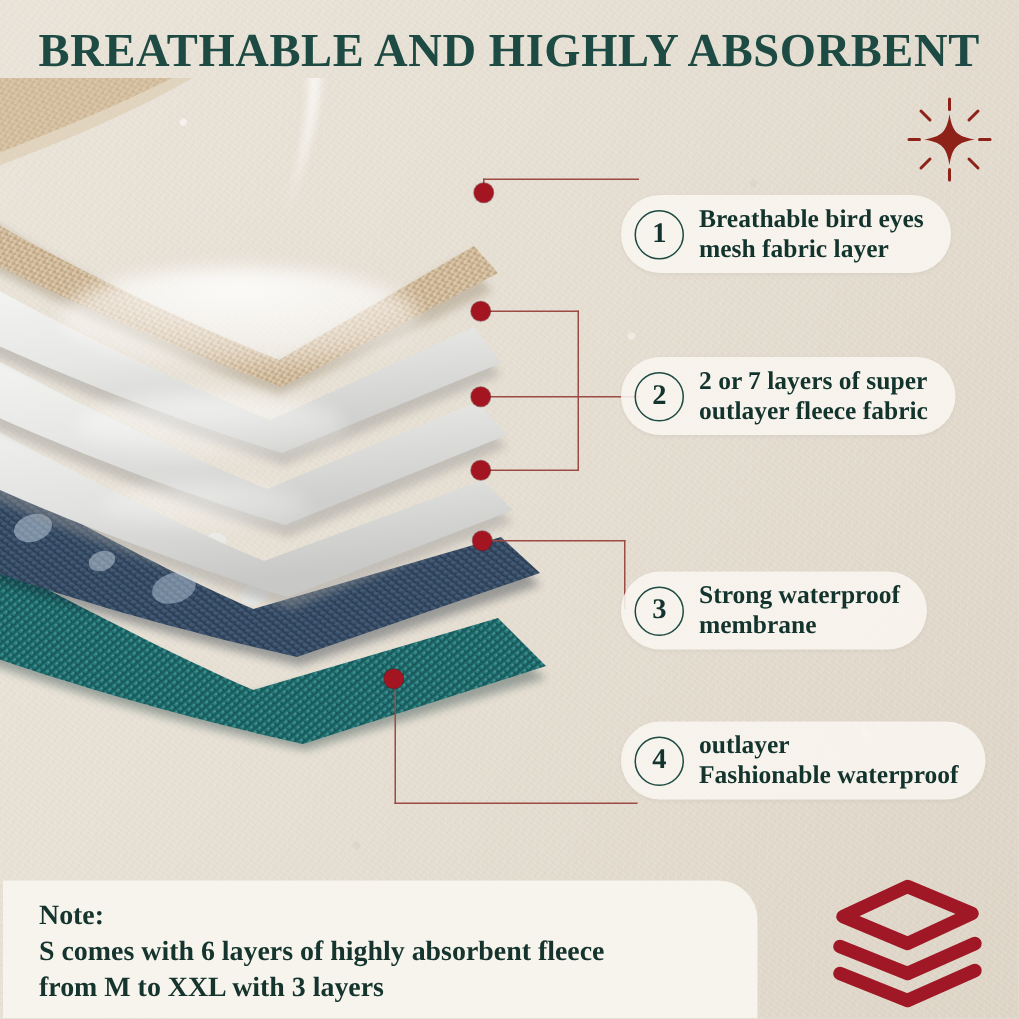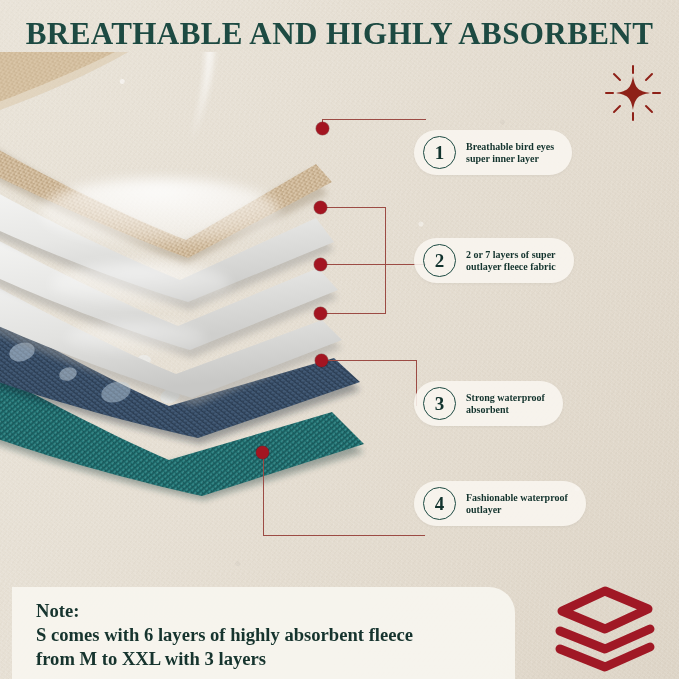--- a/index.html
+++ b/index.html
@@ -40,33 +40,33 @@
   
   .pill{position:absolute;display:flex;align-items:center;
     background:rgba(249,246,240,.88);
     border-radius:26px;padding:6px 18px 6px 9px;
     box-shadow:0 1px 3px rgba(0,0,0,.05);}
   .pill .num{flex:0 0 auto;width:31px;height:31px;border-radius:50%;
     border:1.6px solid #1d4a42;color:#12332e;
     display:flex;align-items:center;justify-content:center;
     font-size:19px;font-weight:bold;font-family:"Liberation Serif",serif;
     margin-right:10px;}
-  .pill .txt{color:#13332d;font-size:10px;font-weight:bold;line-height:1.18;
+  .pill .txt{color:#13332d;font-size:17px;font-weight:bold;line-height:1.18;
     font-family:"Liberation Serif",serif;white-space:nowrap;}
   .pill .txt span{display:block;}
 
   
   .lead{position:absolute;background:#9c4b44;}
   .lead.h{height:1.4px;}
   .lead.v{width:1.4px;}
   .dot{position:absolute;width:13px;height:13px;border-radius:50%;
     background:#a31521;box-shadow:0 0 0 .5px rgba(90,10,16,.5);}
 
   
-  #note{position:absolute;left:12px;top:587px;width:503px;height:92px;
+  #note{position:absolute;left:2px;top:587px;width:503px;height:92px;
     background:rgba(247,245,239,.93);
     border-top-right-radius:26px;}
   #note .inner{padding:12px 0 0 24px;}
   #note p{margin:0;color:#16342e;font-weight:bold;font-size:18.6px;line-height:1.28;
     font-family:"Liberation Serif",serif;white-space:nowrap;}
   #layers-icon{position:absolute;left:552px;top:583px;width:106px;height:92px;}
 </style>
 </head>
 <body>
 
@@ -216,45 +216,45 @@
   <div class="dot" style="left:315px;top:354px;"></div>
 
   <div class="lead v" style="left:263px;top:453px;height:83px;"></div>
   <div class="lead h" style="left:263px;top:535px;width:162px;"></div>
   <div class="dot" style="left:256px;top:446px;"></div>
 
   <div class="pill" style="left:414px;top:130px;">
     <div class="num">1</div>
     <div class="txt">
       <span>Breathable bird eyes</span>
-      <span>super inner layer</span>
+      <span>mesh fabric layer</span>
     </div>
   </div>
 
   <div class="pill" style="left:414px;top:238px;">
     <div class="num">2</div>
     <div class="txt">
       <span>2 or 7 layers of super</span>
       <span>outlayer fleece fabric</span>
     </div>
   </div>
 
   <div class="pill" style="left:414px;top:381px;">
     <div class="num">3</div>
     <div class="txt">
       <span>Strong waterproof</span>
-      <span>absorbent</span>
+      <span>membrane</span>
     </div>
   </div>
 
   <div class="pill" style="left:414px;top:481px;">
     <div class="num">4</div>
     <div class="txt">
+      <span>outlayer</span>
       <span>Fashionable waterproof</span>
-      <span>outlayer</span>
     </div>
   </div>
 
   <div id="note">
     <div class="inner">
       <p>Note:</p>
       <p>S comes with 6 layers of highly absorbent fleece</p>
       <p>from M to XXL with 3 layers</p>
     </div>
   </div>

